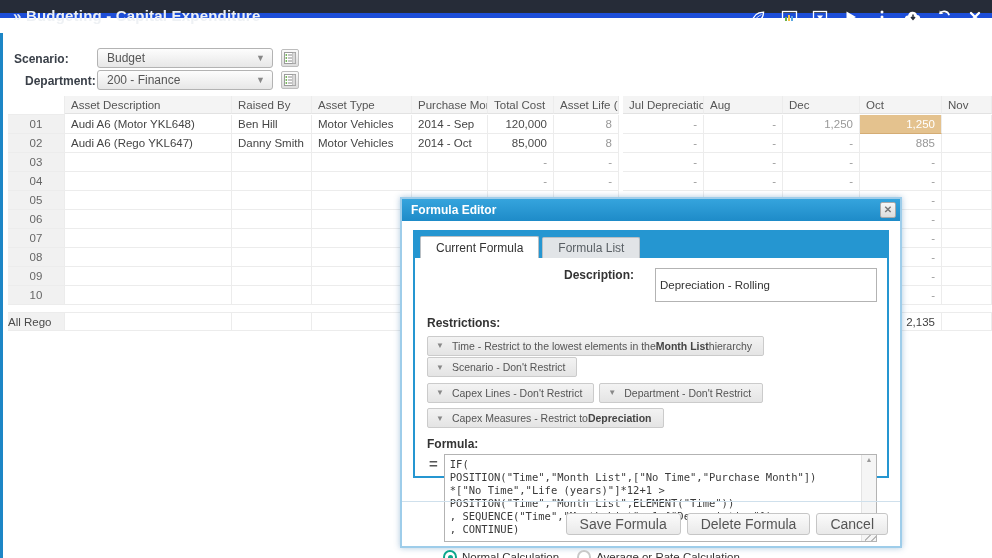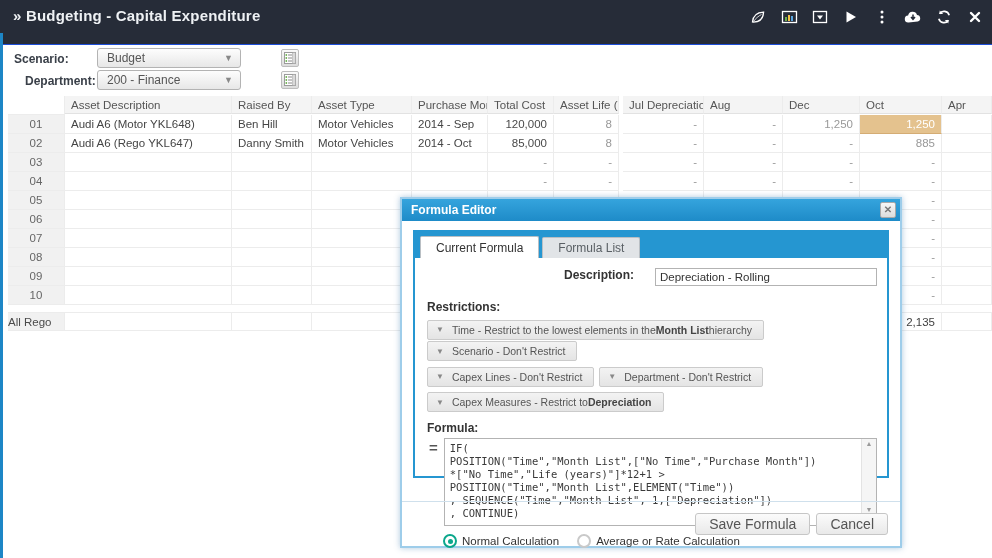--- a/index.html
+++ b/index.html
@@ -1,33 +1,33 @@
 <!DOCTYPE html>
 <html><head>
 <meta charset="utf-8">
 <style>
   * { margin:0; padding:0; box-sizing:border-box; }
   html,body { background:#fff; }
   .page { position:relative; width:992px; height:558px; background:#fff;
           font-family:"Liberation Sans",sans-serif; overflow:hidden; }
 
   
-  .titlebar { position:absolute; left:0; top:0; width:992px; height:45px;
-              background:#262c38; border-bottom:1px solid #1d4ed8; }
+  .titlebar { position:absolute; left:0; top:0; width:992px; height:18px;
+              background:#262c38; border-bottom:5px solid #1d4ed8; }
   .titlebar .title { position:absolute; left:13px; top:0; line-height:32px;
                      color:#eef1f4; font-size:15px; font-weight:600; letter-spacing:.2px; }
   .toolbar { position:absolute; right:8px; top:0; height:33px; display:flex; align-items:center; gap:13px; }
   .tbicon { width:18px; height:18px; display:flex; align-items:center; justify-content:center; cursor:pointer; }
   .tbicon svg { display:block; }
 
   .left-accent { position:absolute; left:0; top:33px; width:3px; height:525px; background:#1d86c6; }
 
   
   .filter-label { position:absolute; left:14px; font-size:12px; font-weight:bold; color:#3a4049; }
-  .sel { position:absolute; left:97px; width:144px; height:20px; border:1px solid #b3b3b3; border-radius:3px;
+  .sel { position:absolute; left:97px; width:176px; height:20px; border:1px solid #b3b3b3; border-radius:3px;
          background:linear-gradient(#fdfdfd,#e7e7e7); font-size:12px; color:#555;
          line-height:18px; padding:0 22px 0 9px; cursor:pointer; }
   .sel .caret { position:absolute; right:7px; top:0; line-height:18px; font-size:9px; color:#888; }
   .listbtn { position:absolute; left:281px; width:18px; height:18px; border:1px solid #bdbdbd; border-radius:2px;
              background:linear-gradient(#fafafa,#dcdcdc); display:flex; align-items:center; justify-content:center; cursor:pointer; }
 
   
   .grid { position:absolute; left:8px; top:96px;
           display:grid;
           grid-template-columns:57px 167px 80px 100px 76px 66px 65px 4px 81px 79px 77px 82px 50px;
@@ -59,21 +59,21 @@
 
   .tabpanel { border:2px solid #2596d1; height:248px; background:#fff; }
   .tabstrip { background:#2596d1; height:26px; display:flex; align-items:flex-end; padding:4px 0 0 5px; gap:3px; }
   .tab { background:#e1e4e7; border:1px solid #b9bfc4; border-bottom:none; border-radius:2px 2px 0 0;
          font-size:12px; color:#5a6065; padding:0 15px; line-height:20px; height:21px; cursor:pointer; }
   .tab.active { background:#fff; color:#333; height:22px; line-height:22px; }
   .tabcontent { padding:8px 10px 0 12px; }
 
   .desc-row { display:flex; justify-content:flex-end; align-items:flex-start; gap:21px; margin-top:2px; }
   .desc-row label { font-size:12px; font-weight:bold; color:#333; }
-  .desc-row input { width:222px; height:18px; border:1px solid #b3b3b3; font-size:11.5px; color:#333;
+  .desc-row input { width:222px; height:34px; border:1px solid #b3b3b3; font-size:11.5px; color:#333;
                     padding:0 4px; font-family:"Liberation Sans",sans-serif; }
 
   .restr-label, .formula-label { font-size:12px; font-weight:bold; color:#333; }
   .restr-label { margin:14px 0 4px; }
   .restr-row { margin-bottom:4px; }
   .restr-btn { display:inline-flex; align-items:center; margin-right:5px;
                background:linear-gradient(#f3f3f3,#e4e4e4); border:1px solid #cbcbcb; border-radius:2px;
                font-size:10.5px; color:#555; padding:3px 11px 3px 8px; cursor:pointer; white-space:nowrap; }
   .restr-btn .rcaret { font-size:8px; color:#888; margin-right:8px; }
   .restr-btn b { color:#444; }
@@ -210,21 +210,21 @@
       <div class="cell h">Raised By</div>
       <div class="cell h">Asset Type</div>
       <div class="cell h">Purchase Month</div>
       <div class="cell h">Total Cost</div>
       <div class="cell h">Asset Life (Yrs)</div>
       <div class="cell gapc"></div>
       <div class="cell h">Jul Depreciation</div>
       <div class="cell h">Aug</div>
       <div class="cell h">Dec</div>
       <div class="cell h">Oct</div>
-      <div class="cell h">Apr</div>
+      <div class="cell h">Nov</div>
       <div class="cell rn">01</div>
       <div class="cell ">Audi A6 (Motor YKL648)</div>
       <div class="cell ">Ben Hill</div>
       <div class="cell ">Motor Vehicles</div>
       <div class="cell ">2014 - Sep</div>
       <div class="cell num cost">120,000</div>
       <div class="cell num">8</div>
       <div class="cell gapc"></div>
       <div class="cell num">-</div>
       <div class="cell num">-</div>
@@ -414,18 +414,19 @@
                 <span class="rdot"></span>
                 <span>Average or Rate Calculation</span>
               </span>
             </div>
         </div>
       </div>
 
       <div class="dlg-sep"></div>
       <div class="dlg-footer">
         <button>Save Formula</button>
+        <button>Delete Formula</button>
         <button>Cancel</button>
       </div>
     </div>
   </div>
 
 </div>
 
 </body></html>

